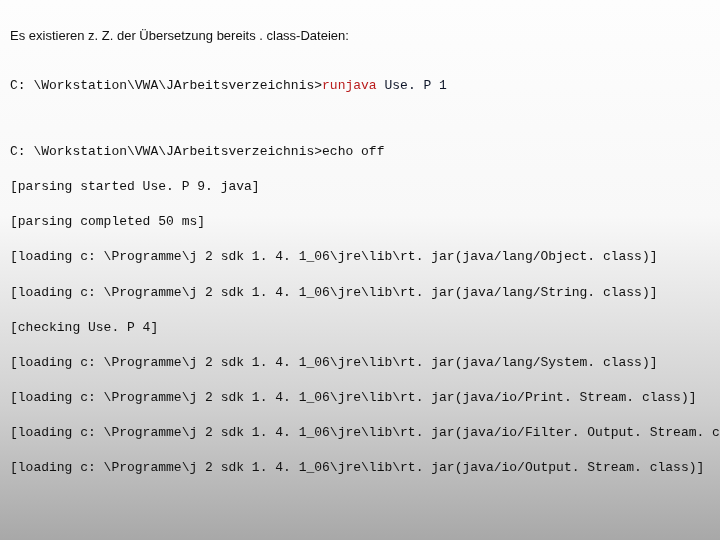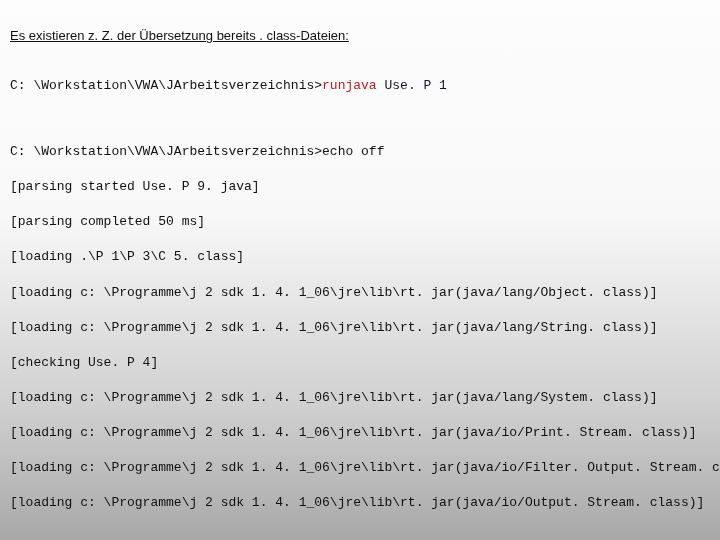--- a/index.html
+++ b/index.html
@@ -12,21 +12,20 @@
   body {
     background: linear-gradient(to bottom, #fdfdfd 0%, #f8f8f8 40%, #d0d0d0 75%, #a8a8a8 100%);
     font-family: Arial, Helvetica, sans-serif;
     box-sizing: border-box;
     padding: 28px 10px 10px 10px;
   }
   .intro {
     font-size: 13px;
     color: #111;
     margin-bottom: 16px;
-    text-decoration: underline;
   }
   .terminal {
     font-family: "Courier New", Courier, monospace;
     font-size: 13px;
     line-height: 1.35;
     color: #111;
     white-space: pre;
   }
   .cmd-prompt { }
   .cmd-name { color: #b91c1c; } 
@@ -37,21 +36,20 @@
 <body>
 
 <div class="intro">Es existieren z. Z. der Übersetzung bereits . class-Dateien:</div>
 
 <div class="terminal">
 <div><span class="cmd-prompt">C: \Workstation\VWA\JArbeitsverzeichnis&gt;</span><span class="cmd-name">runjava</span> <span class="cmd-arg">Use. P 1</span></div>
 <div class="blank"></div>
 <div>C: \Workstation\VWA\JArbeitsverzeichnis&gt;echo off</div>
 <div>[parsing started Use. P 9. java]</div>
 <div>[parsing completed 50 ms]</div>
-<div>[loading .\P 1\P 3\C 5. class]</div>
 <div>[loading c: \Programme\j 2 sdk 1. 4. 1_06\jre\lib\rt. jar(java/lang/Object. class)]</div>
 <div>[loading c: \Programme\j 2 sdk 1. 4. 1_06\jre\lib\rt. jar(java/lang/String. class)]</div>
 <div>[checking Use. P 4]</div>
 <div>[loading c: \Programme\j 2 sdk 1. 4. 1_06\jre\lib\rt. jar(java/lang/System. class)]</div>
 <div>[loading c: \Programme\j 2 sdk 1. 4. 1_06\jre\lib\rt. jar(java/io/Print. Stream. class)]</div>
 <div>[loading c: \Programme\j 2 sdk 1. 4. 1_06\jre\lib\rt. jar(java/io/Filter. Output. Stream. class)]</div>
 <div>[loading c: \Programme\j 2 sdk 1. 4. 1_06\jre\lib\rt. jar(java/io/Output. Stream. class)]</div>
 
 
 

